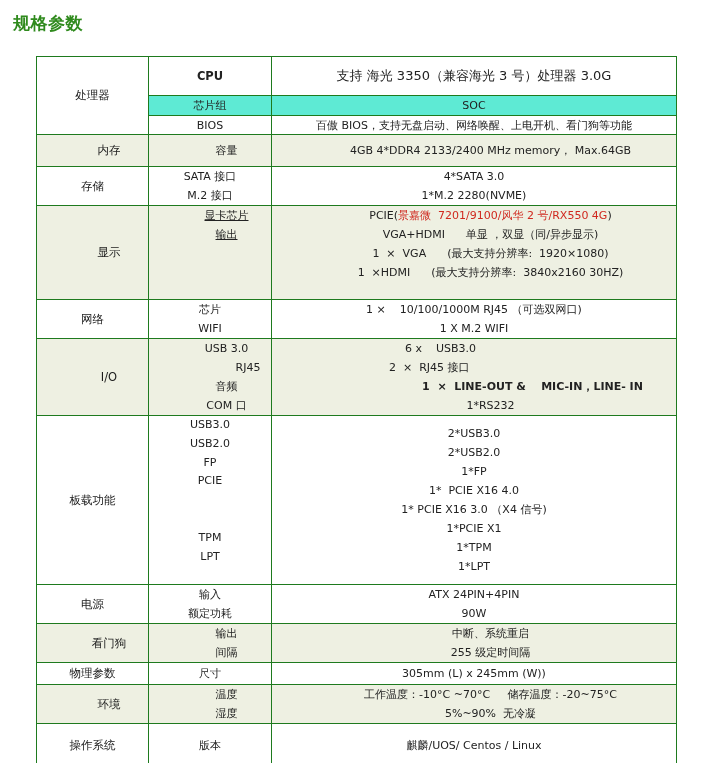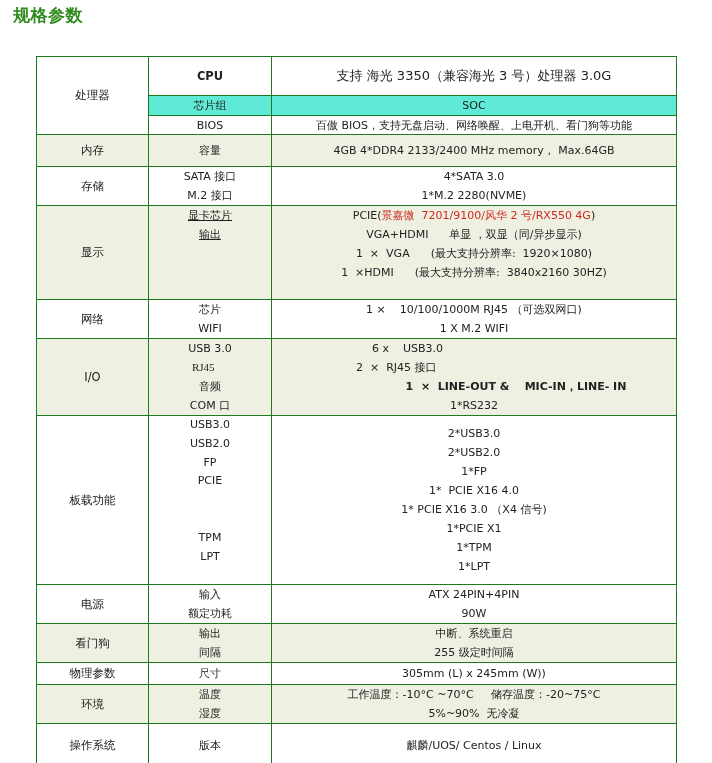--- a/index.html
+++ b/index.html
@@ -2,41 +2,41 @@
 <html><head>
 <meta charset="utf-8">
 <style>
   html, body { margin: 0; padding: 0; background: #ffffff; }
   body {
     width: 712px; height: 763px; position: relative; overflow: hidden;
     font-family: "DejaVu Sans", "Liberation Sans", sans-serif;
     color: #1a1a1a;
   }
   .page-title {
-    position: absolute; left: 13px; top: 4px;
+    position: absolute; left: 13px; top: 12px;
     font-size: 17px; font-weight: bold; color: #2f8a1d;
     letter-spacing: 0.5px;
   }
   table.spec {
     position: absolute; left: 36px; top: 56px;
     width: 640px;
     border-collapse: collapse;
     table-layout: fixed;
     font-size: 11px;
   }
   table.spec td {
     border: 1.5px solid #1e7a1e;
     padding: 0;
     text-align: center;
     vertical-align: middle;
   }
   td.cat { font-weight: normal; font-size: 11.5px; }
   td.sub { color: #222; margin-top: 32px; }
   td.val { color: #222; }
-  tr.tint td { background: #eef0e2; }
+  tr.tint td { background: #eef0e2; padding-left: 33px; }
   .cat-white { background: #ffffff; }
   .tint-cell { background: #5eead4; }
   .line { display: block; line-height: 19px; white-space: pre; }
   .cpu-sub { font-weight: bold; font-size: 11.5px; }
   .cpu-val { font-size: 13px; }
   .red { color: #d0281e; }
   .lines-spaced .line { line-height: 18.8px; }
 </style>
 </head>
 <body>
@@ -106,21 +106,21 @@
     <td class="val">
       <span class="line">1 ×    10/100/1000M RJ45 （可选双网口)</span>
       <span class="line">1 X M.2 WIFI</span>
     </td>
   </tr>
 
   <tr class="tint" style="height:76px">
     <td class="cat">I/O</td>
     <td class="sub">
       <span class="line">USB 3.0</span>
-      <span class="line" style="text-align:left;padding-left:43px;font-family:Liberation Serif, serif;">RJ45</span>
+      <span class="line" style="text-align:center;padding-left:43px;">RJ45</span>
       <span class="line">音频</span>
       <span class="line">COM 口</span>
     </td>
     <td class="val">
       <span class="line" style="text-align:left;padding-left:100px;">6 x    USB3.0</span>
       <span class="line" style="text-align:left;padding-left:84px;">2  ×  RJ45 接口</span>
       <span class="line" style="text-align:center;padding-left:84px;font-weight:bold;">1  ×  LINE-OUT &amp;    MIC-IN，LINE- IN</span>
       <span class="line">1*RS232</span>
     </td>
   </tr>

